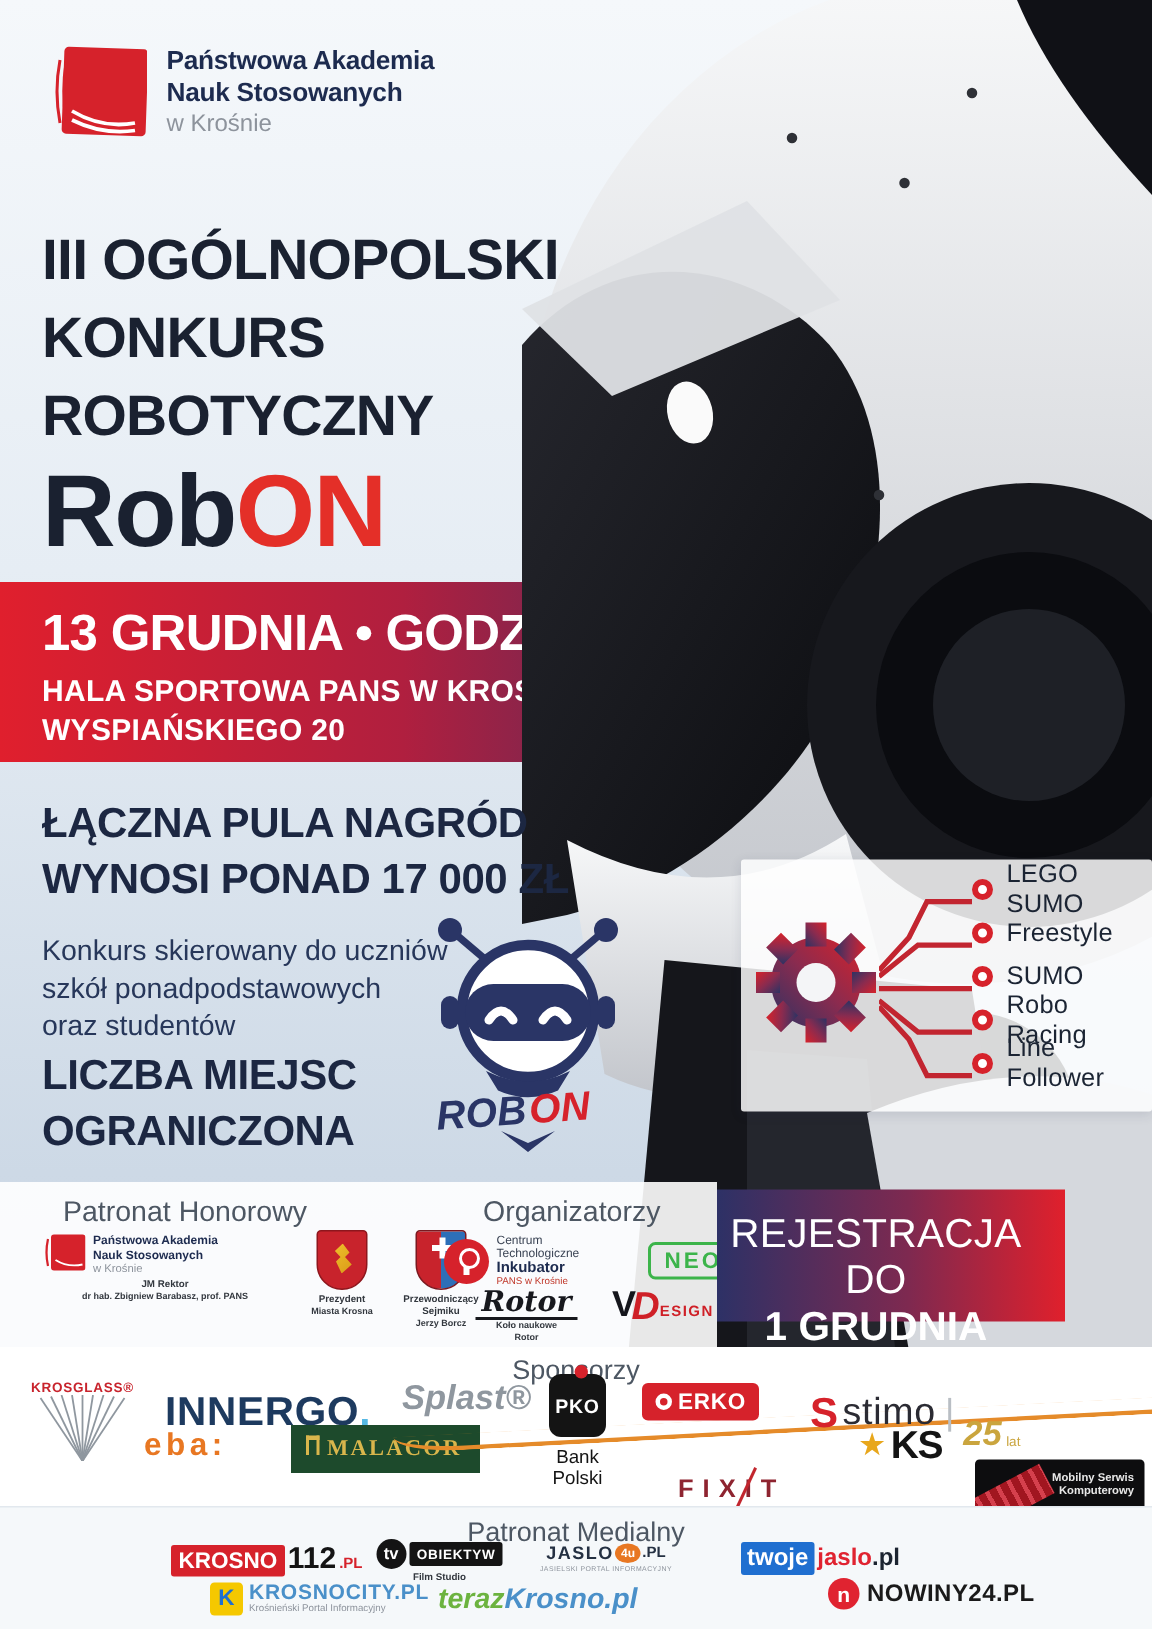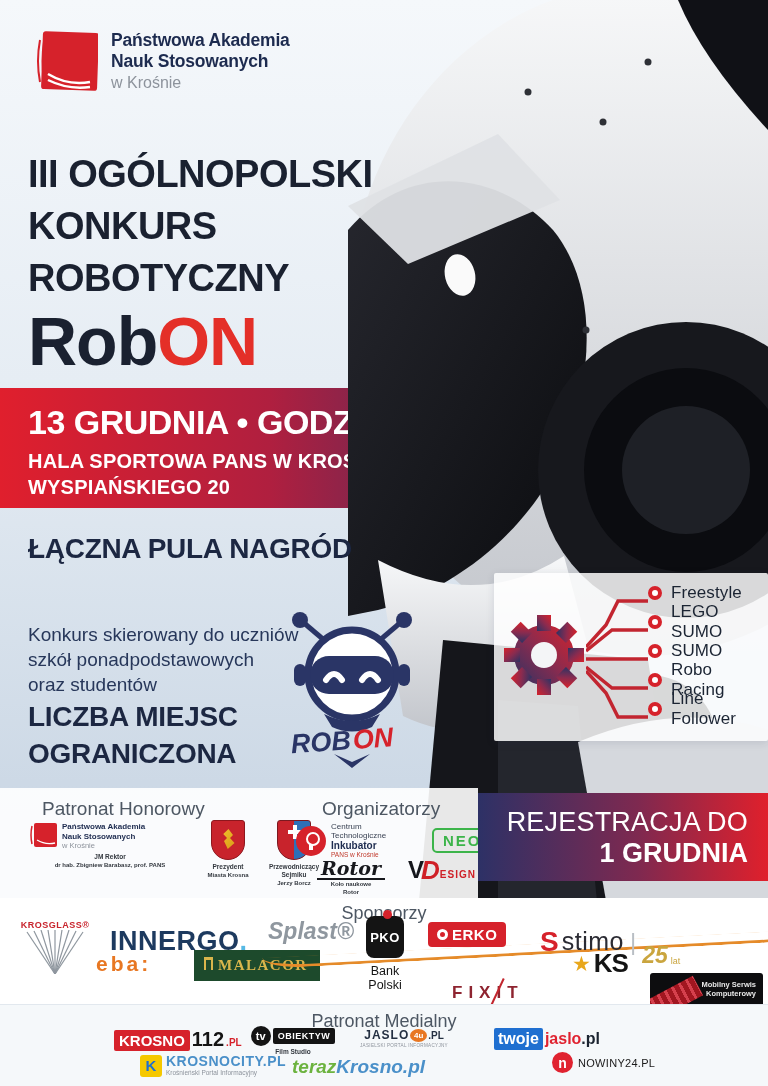--- a/index.html
+++ b/index.html
@@ -46,23 +46,23 @@
   .cat-row{display:flex; align-items:center; height:29px; gap:9px;}
   .cat-ring{width:14px;height:14px;border:4px solid #d6222b;border-radius:50%;background:#fff;flex:0 0 auto;}
   .cat-label{font-size:17px;color:#1b2433;letter-spacing:0.1px;}
 
   
   .patron-band{left:0; top:788px; width:478px; height:110px; background:rgba(255,255,255,0.9);}
   .band-heading{font-size:19px;color:#4d5763;}
   .hon-heading{position:absolute;left:42px;top:10px;}
   .org-heading{position:absolute;left:322px;top:10px;}
 
-  .reg-banner{left:478px; top:793px; width:290px; height:88px;
+  .reg-banner{left:478px; top:793px; width:232px; height:88px;
     background:linear-gradient(90deg,#2d3166 0%,#7e2950 55%,#e0202c 100%);
-    color:#fff; text-align:right; padding:14px 20px 0 0;}
+    color:#fff; text-align:center; padding:14px 20px 0 0;}
   .reg-banner .r1{font-size:27px; line-height:31px; letter-spacing:0.2px;}
   .reg-banner .r2{font-size:27px; font-weight:bold; line-height:31px;}
 
   .sponsor-band{left:0; top:898px; width:768px; height:106px; background:#ffffff;}
   .sponsor-heading{position:absolute; left:0; right:0; top:5px; text-align:center; font-size:18px; color:#4d5763;}
   .media-band{left:0; top:1004px; width:768px; height:82px; background:#f5f8fa; border-top:1px solid #e2e8ee;}
   .media-heading{position:absolute; left:0; right:0; top:6px; text-align:center; font-size:18px; color:#4d5763;}
 
   
   .mini-pans{left:30px; top:822px; width:160px;}
@@ -162,21 +162,21 @@
   .twj .p2{color:#e02330;font-weight:bold;font-size:16px;margin-left:2px;}
   .twj .tld{color:#1b2430;font-weight:bold;font-size:16px;}
   .kcity{left:140px; top:1054px; display:flex; gap:4px; align-items:center;}
   .kcity .k{background:#f5c800;color:#1f6fd0;font-weight:bold;font-size:15px;width:22px;height:22px;border-radius:3px;display:flex;align-items:center;justify-content:center;}
   .kcity .name{font-size:14px;font-weight:bold;color:#4a90c9;letter-spacing:0.5px;line-height:15px;}
   .kcity .sub{font-size:6.5px;color:#8d939c;line-height:8px;}
   .tkr{left:292px; top:1056px; font-weight:bold; font-style:italic; font-size:19px;}
   .tkr .p1{color:#6cb33f;} .tkr .p2{color:#4a90c9;}
   .n24{left:552px; top:1052px; display:flex; align-items:center; gap:5px;}
   .n24 .n{background:#e02330;color:#fff;font-weight:bold;font-size:14px;width:21px;height:21px;border-radius:50%;display:flex;align-items:center;justify-content:center;}
-  .n24 .name{font-size:11px;font-weight:normal;color:#1a1a1a;letter-spacing:0.3px;}
+  .n24 .name{font-size:16px;font-weight:bold;color:#1a1a1a;letter-spacing:0.3px;}
 </style>
 </head>
 <body>
 
 <div class="poster">
 
   <svg class="abs z2" style="right:0;top:0;" width="420" height="912" viewBox="0 0 420 912">
     <defs>
       <linearGradient id="hg" x1="0" y1="0" x2="0" y2="1">
         <stop offset="0" stop-color="#f7f8f9"></stop>
@@ -232,20 +232,21 @@
   <div class="abs z1 date-banner">
     <div class="dt">13 GRUDNIA • GODZ. 9.30</div>
     <div class="vrow">
       <div class="vn">HALA SPORTOWA PANS W KROŚNIE</div>
       <div class="vn">WYSPIAŃSKIEGO 20</div>
     </div>
   </div>
 
   <div class="abs z3 prize">
     <div class="hl">ŁĄCZNA PULA NAGRÓD</div>
+    <div class="hl">WYNOSI PONAD 17 000 ZŁ</div>
   </div>
   <div class="abs z3 aud">
     <div>Konkurs skierowany do uczniów</div>
     <div>szkół ponadpodstawowych</div>
     <div>oraz studentów</div>
   </div>
   <div class="abs z3 limited">
     <div>LICZBA MIEJSC</div>
     <div>OGRANICZONA</div>
   </div>
@@ -296,25 +297,25 @@
         <path d="M0,66 L20,44 L32,20 L62,20"></path>
         <path d="M0,70 L26,49 L62,49"></path>
         <path d="M0,78 L62,78"></path>
         <path d="M0,86 L26,107 L62,107"></path>
         <path d="M0,90 L20,112 L32,136 L62,136"></path>
       </g>
     </svg>
     <div class="cat-list">
       <div class="cat-row">
         <span class="cat-ring"></span>
-        <span class="cat-label">Freestyle</span>
+        <span class="cat-label">LEGO SUMO</span>
       </div>
       <div class="cat-row">
         <span class="cat-ring"></span>
-        <span class="cat-label">LEGO SUMO</span>
+        <span class="cat-label">Freestyle</span>
       </div>
       <div class="cat-row">
         <span class="cat-ring"></span>
         <span class="cat-label">SUMO</span>
       </div>
       <div class="cat-row">
         <span class="cat-ring"></span>
         <span class="cat-label">Robo Racing</span>
       </div>
       <div class="cat-row">

